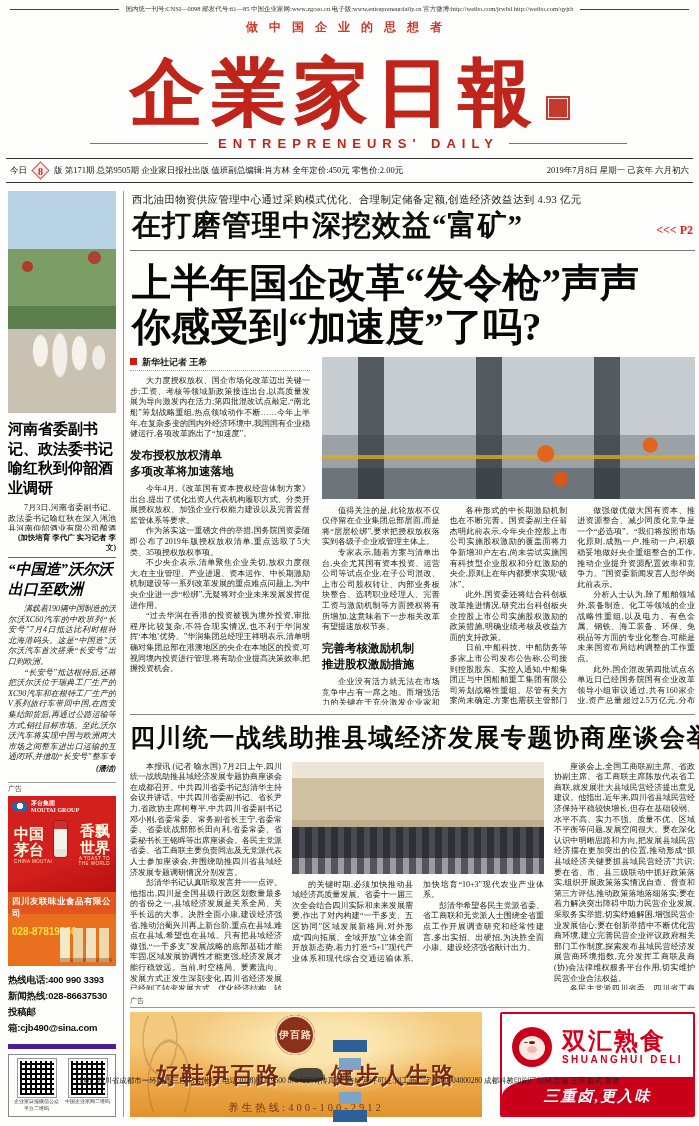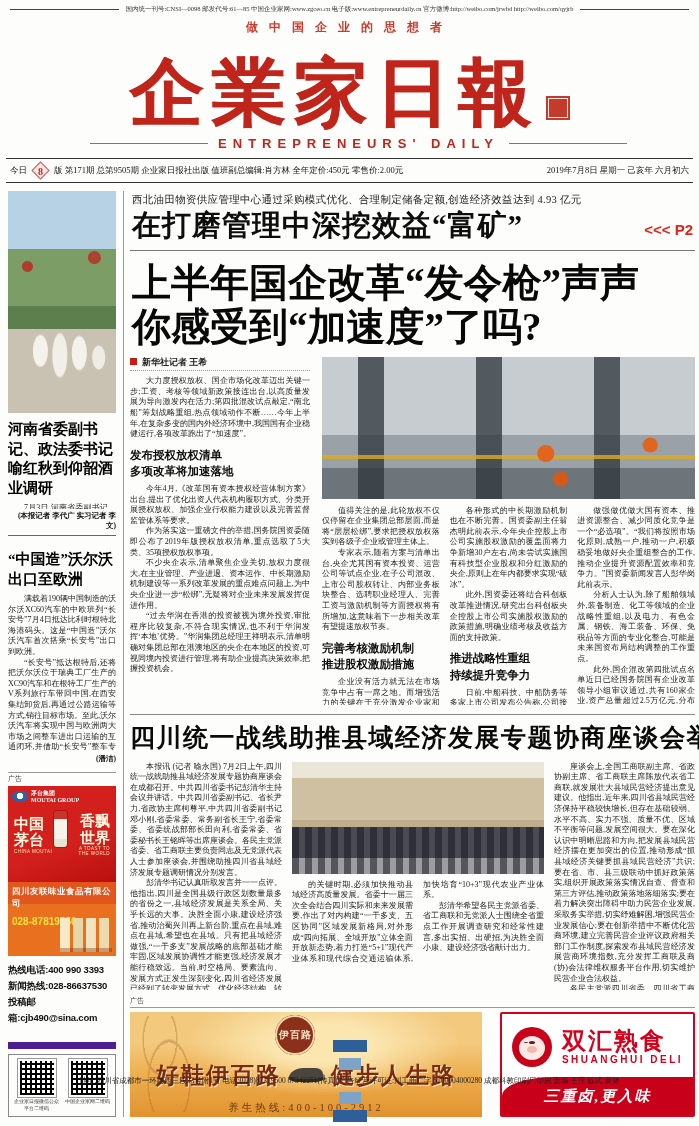--- a/index.html
+++ b/index.html
@@ -42,21 +42,21 @@
       radial-gradient(ellipse at 30% 72%, #f4f2ea 0 7px, transparent 8px),
       radial-gradient(ellipse at 48% 74%, #f1efe8 0 7px, transparent 8px),
       radial-gradient(ellipse at 66% 73%, #f4f2ea 0 7px, transparent 8px),
       radial-gradient(ellipse at 84% 75%, #eeece4 0 6px, transparent 7px),
       linear-gradient(180deg, #b7d2e4 0 26%, #7c9e66 26% 52%, #5d7f4d 52% 62%, #c9c2b2 62% 100%);
   }
   .side-h1 { font-size:15px; font-weight:bold; line-height:1.3; color:#000; margin:7px 0 5px 0; }
   .t8 { font-size:8px; line-height:10.6px; text-align:justify; color:#222; }
   .t8 p { text-indent:2em; }
   .side-byline { font-size:7.5px; text-align:right; font-weight:bold; color:#111; margin:2px 0 4px 0; }
-  .side-art2 { border-top:1px solid #666; padding-top:12px; }
+  .side-art2 { border-top:1px solid #666; padding-top:0;font-style:italic; }
   .adlabel { font-size:7px; color:#444; border-top:1px solid #999; padding-top:1px; margin:4px 0 2px 0; }
   .moutai {
     height:96px; flex:none; background:linear-gradient(160deg,#d3201d 0 60%, #b8100f 100%);
     color:#fff; position:relative; padding:4px; overflow:hidden;
   }
   .mt-logo { display:flex; align-items:center; gap:3px; }
   .mt-oval { width:16px; height:11px; border-radius:50%; background:radial-gradient(circle at 50% 45%, #fff 0 3px, #2a62b0 3px 100%); flex:none; }
   .mt-group { font-size:6px; line-height:1.1; font-weight:bold; }
   .mt-main { display:flex; align-items:center; justify-content:space-between; margin-top:10px; padding:0 2px; }
   .mt-cn { font-size:15px; font-weight:bold; color:#fff7df; line-height:1.1; }
@@ -66,37 +66,37 @@
     height:74px; flex:none; background:linear-gradient(180deg,#e2551c 0 30%, #e8701f 30% 100%);
     color:#fff; padding:4px; overflow:hidden; position:relative;
   }
   .yl-name { font-size:8.5px; font-weight:bold; letter-spacing:.5px; }
   .yl-phone { font-size:10px; font-weight:bold; color:#ffe23c; margin-top:6px; font-family:"Liberation Sans",sans-serif; }
   .yl-products { position:absolute; right:4px; bottom:4px; width:52px; height:34px;
     background:
       linear-gradient(90deg, #f5e9c8 0 10px, transparent 10px 13px, #e8d6a8 13px 23px, transparent 23px 26px, #f2e4c0 26px 36px, transparent 36px 39px, #ecd9ae 39px 49px, transparent 49px);
     box-shadow: inset 0 -4px 0 rgba(120,40,10,.35);
   }
-  .hotlines { padding:6px 0 16px 0; border-bottom:7px solid #4c1d95; }
+  .hotlines { padding:6px 0 8px 0; border-bottom:5px solid #4c1d95; }
   .hotline { font-size:9.5px; font-weight:bold; color:#111; line-height:16px; font-family:"Liberation Sans",sans-serif; letter-spacing:-0.2px; }
   .qrbox { border:1px solid #888; margin-top:5px; padding:4px 2px; display:flex; justify-content:space-around; }
   .qritem { width:46px; text-align:center; }
   .qr { width:38px; height:38px; margin:0 auto; background-color:#fff;
     background-image:
       repeating-linear-gradient(0deg,#000 0 2px, transparent 2px 5px),
       repeating-linear-gradient(90deg,#000 0 2px, transparent 2px 5px);
     border:2px solid #fff; outline:1px solid #999;
   }
   .qrcap { font-size:5px; color:#333; margin-top:2px; line-height:1.3; }
   
   .topstory { position:relative; padding:2px 2px 0 2px; border-bottom:1px solid #777; padding-bottom:8px; }
   .kicker { font-size:10.5px; color:#222; letter-spacing:.3px; }
   .ts-row { display:flex; align-items:flex-end; }
   .ts-head { font-size:29px; font-weight:bold; color:#0d0d0d; letter-spacing:1px; line-height:1.15; margin-top:2px; }
-  .ts-jump { margin-left:auto; color:#e0241b; font-size:15px; font-weight:bold; font-family:Liberation Sans, sans-serif; white-space:nowrap; padding-bottom:4px; }
+  .ts-jump { margin-left:auto; color:#e0241b; font-size:12px; font-weight:bold; font-family:Liberation Serif, serif; white-space:nowrap; padding-bottom:4px; }
   .bighead { padding:10px 2px 6px 2px; }
   .bighead div { font-size:39px; font-weight:bold; color:#080808; line-height:1.12; letter-spacing:0; font-family:"Liberation Serif",serif; }
   .mainstory { display:flex; gap:12px; height:350px; overflow:hidden; margin-top:2px; }
   .m-col1 { width:180px; flex:none; overflow:hidden; }
   .m-byline { font-size:9px; font-weight:bold; color:#222; border-bottom:1px dotted #999; padding-bottom:3px; margin-bottom:5px; }
   .m-byline::before { content:""; display:inline-block; width:7px; height:7px; background:#cc1b12; margin-right:5px; }
   .m-sub { font-size:11.5px; font-weight:bold; color:#0d0d0d; line-height:1.4; margin:7px 0 5px 0; font-family:"Liberation Serif",serif; }
   .m-right { flex:1; min-width:0; display:flex; flex-direction:column; }
   .ph-oil {
     height:142px; flex:none;
@@ -195,21 +195,21 @@
 
   <div class="content">
 
     <aside class="sidebar">
       <div class="photo ph-henan"></div>
       <div class="side-h1">河南省委副书记、政法委书记喻红秋到仰韶酒业调研</div>
       <div class="t8" style="height:120px;overflow:hidden;">
         <p>7月3日,河南省委副书记、政法委书记喻红秋在深入渑池县河南仰韶酒业有限公司酿酒生态园区调研时指出,党建引领是仰韶酒业发展的一大特色,要坚持好这个优势,不断深入党建文化建设,才能更好地助力企业向良好发展。</p>
 
       </div>
-      <div class="side-byline">(本报记者 李代广 实习记者 李文)</div>
+      <div class="side-byline">(加快培育 李代广 实习记者 李文)</div>
       <div class="side-art2">
         <div class="side-h1" style="margin-top:2px">“中国造”沃尔沃出口至欧洲</div>
         <div class="t8" style="height:158px;overflow:hidden;">
           <p>满载着190辆中国制造的沃尔沃XC60汽车的中欧班列“长安号”7月4日抵达比利时根特北海港码头。这是“中国造”沃尔沃汽车首次搭乘“长安号”出口到欧洲。</p>
           <p>“长安号”抵达根特后,还将把沃尔沃位于瑞典工厂生产的XC90汽车和在根特工厂生产的V系列旅行车带回中国,在西安集结卸货后,再通过公路运输等方式,销往目标市场。至此,沃尔沃汽车将实现中国与欧洲两大市场之间整车进出口运输的互通闭环,并借助“长安号”整车专列实现高频往返常态化运营。</p>
 
         </div>
         <div class="side-byline">(潘洁)</div>
       </div>
       <div class="adlabel">广告</div>
@@ -294,24 +294,20 @@
               <div class="m-sub">
                 <div>完善考核激励机制</div>
                 <div>推进股权激励措施</div>
               </div>
               <p>企业没有活力就无法在市场竞争中占有一席之地。而增强活力的关键在于充分激发企业家和广大职工干事创业的积极性。今年以来,围绕激发微观主体活力、引导高质量发展,一系列新的政策文件相继“出炉”——</p>
 
             </div>
             <div class="m-colN t8">
               <p>各种形式的中长期激励机制也在不断完善。国资委副主任翁杰明此前表示,今年央企控股上市公司实施股权激励的覆盖面将力争新增30户左右,尚未尝试实施国有科技型企业股权和分红激励的央企,原则上在年内都要求实现“破冰”。</p>
               <p>此外,国资委还将结合科创板改革推进情况,研究出台科创板央企控股上市公司实施股权激励的政策措施,明确业绩考核及收益方面的支持政策。</p>
-              <div class="m-sub">
-                <div>推进战略性重组</div>
-                <div>持续提升竞争力</div>
-              </div>
               <p>日前,中船科技、中船防务等多家上市公司发布公告称,公司接到控股股东、实控人通知,中船集团正与中国船舶重工集团有限公司筹划战略性重组。尽管有关方案尚未确定,方案也需获主管部门批准,但这个消息使资本市场对央企并购重组的关注度再度升温。</p>
             </div>
             <div class="m-colN t8">
               <p>做强做优做大国有资本、推进资源整合、减少同质化竞争是一个“必选项”。“我们将按照市场化原则,成熟一户,推动一户,积极稳妥地做好央企重组整合的工作,推动企业提升资源配置效率和竞争力。”国资委新闻发言人彭华岗此前表示。</p>
               <p>分析人士认为,除了船舶领域外,装备制造、化工等领域的企业战略性重组,以及电力、有色金属、钢铁、海工装备、环保、免税品等方面的专业化整合,可能是未来国资布局结构调整的工作重点。</p>
               <p>此外,国企混改第四批试点名单近日已经国务院国有企业改革领导小组审议通过,共有160家企业,资产总量超过2.5万亿元,分布于传统制造业以及互联网、新能源、新材料和节能环保等战略性新兴产业。</p>
 
             </div>
           </div>
         </div>

